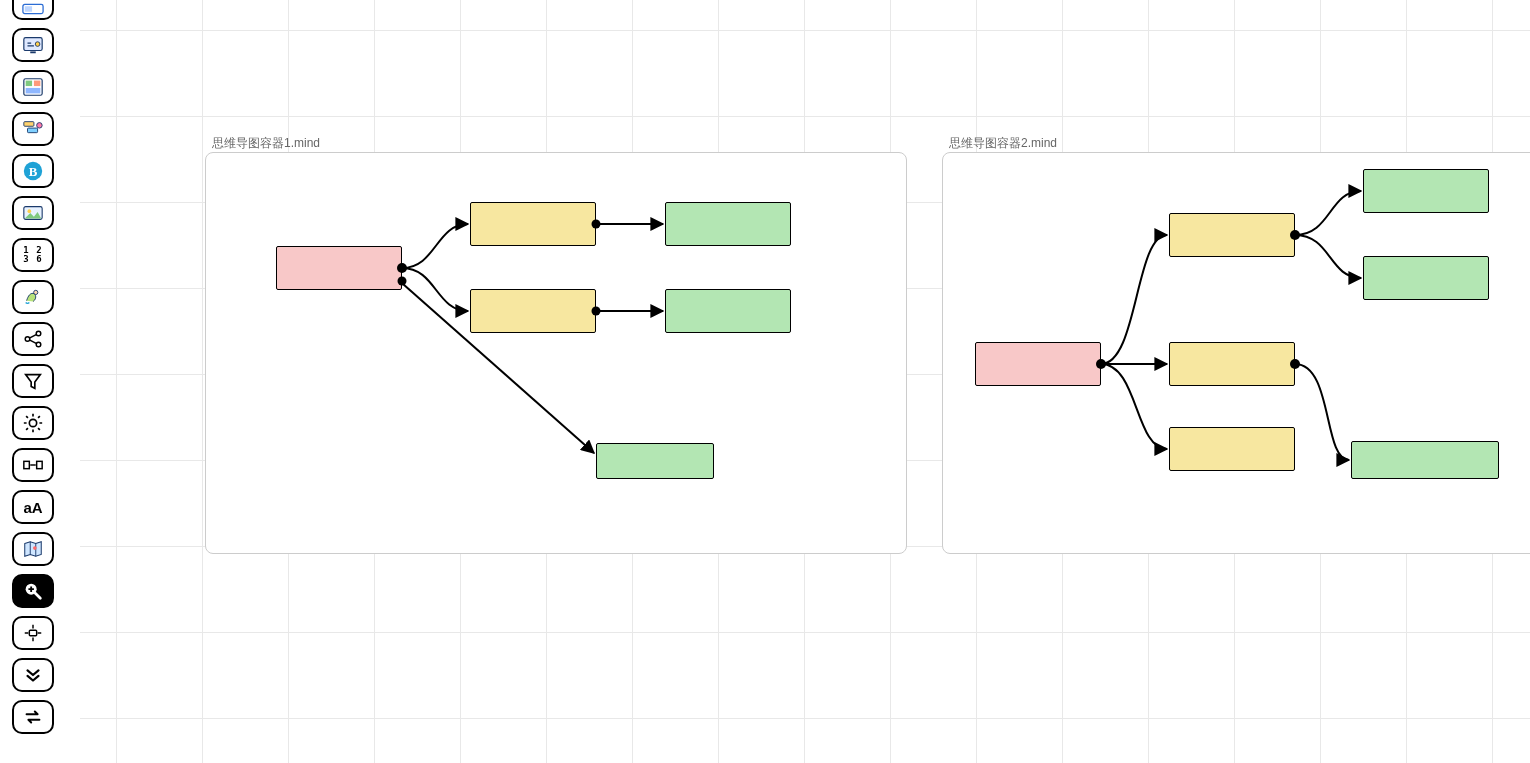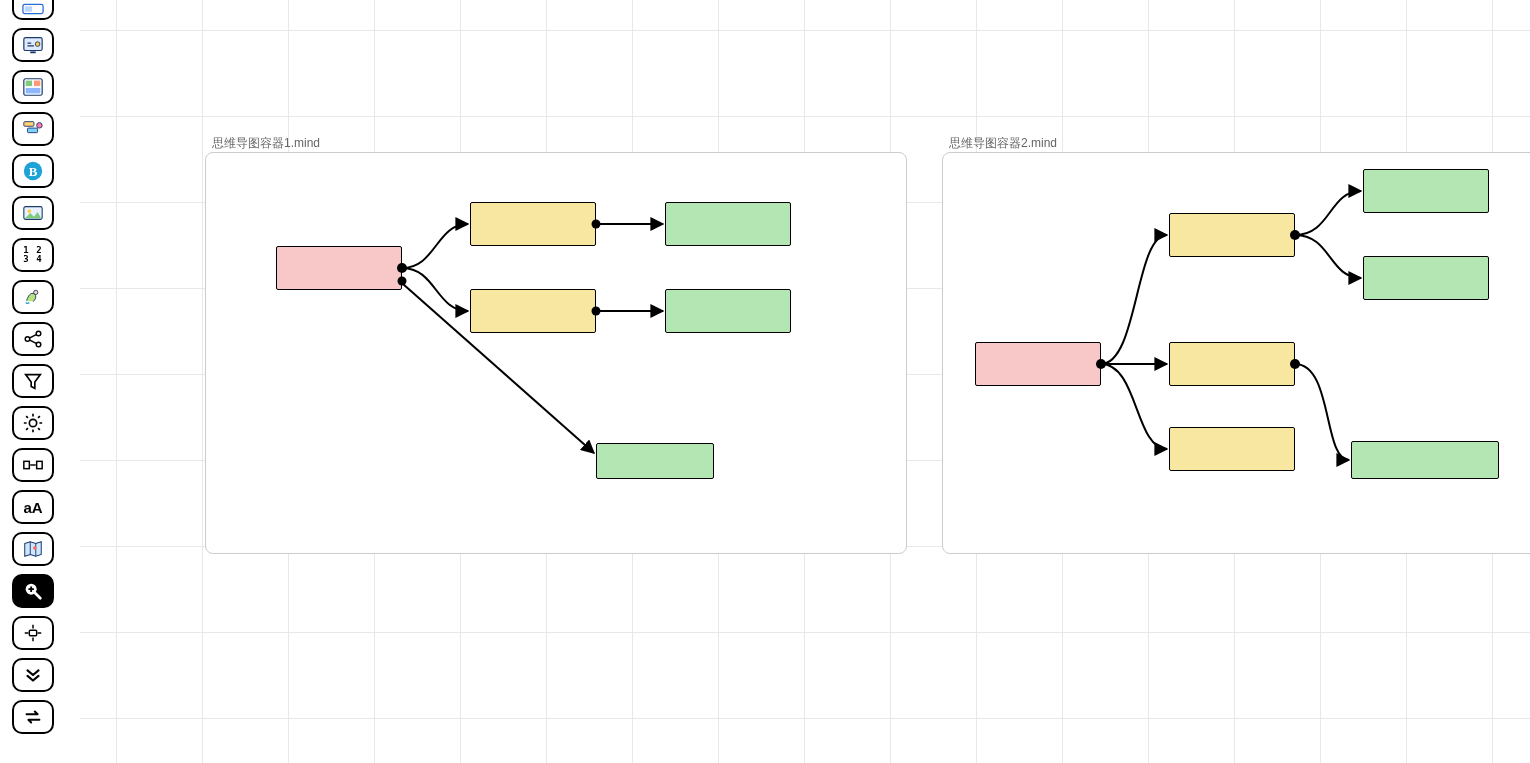--- a/index.html
+++ b/index.html
@@ -216,21 +216,21 @@
     <svg viewBox="0 0 24 24">
         <rect x="2" y="5" width="20" height="14" rx="2" fill="#e8f2ff" stroke="#1b3a6b" stroke-width="1.2"></rect>
         <circle cx="8" cy="10" r="2" fill="#ffcf4a"></circle>
         <path d="M3 18 L9 12 L13 16 L17 11 L21 18 Z" fill="#7fc97f"></path>
       </svg>
   </div>
 
   <div class="tool-btn">
     <div style="text-align:right">
       <div class="num-txt">1 2</div>
-      <div class="num-txt">3 4</div>
+      <div class="num-txt">3 6</div>
     </div>
   </div>
 
   <div class="tool-btn">
     <svg viewBox="0 0 24 24">
         <path d="M5 16c2-6 4-8 7-8 2 0 3 2 3 4 0 3-3 5-3 5" fill="#b7e27a" stroke="#1b3a6b" stroke-width="1"></path>
         <circle cx="15" cy="7" r="2.3" fill="#ffd7b0" stroke="#1b3a6b"></circle>
         <path d="M4 18c1 1 3 1 4 0" stroke="#1fa2d6" stroke-width="1.5" fill="none"></path>
       </svg>
   </div>

